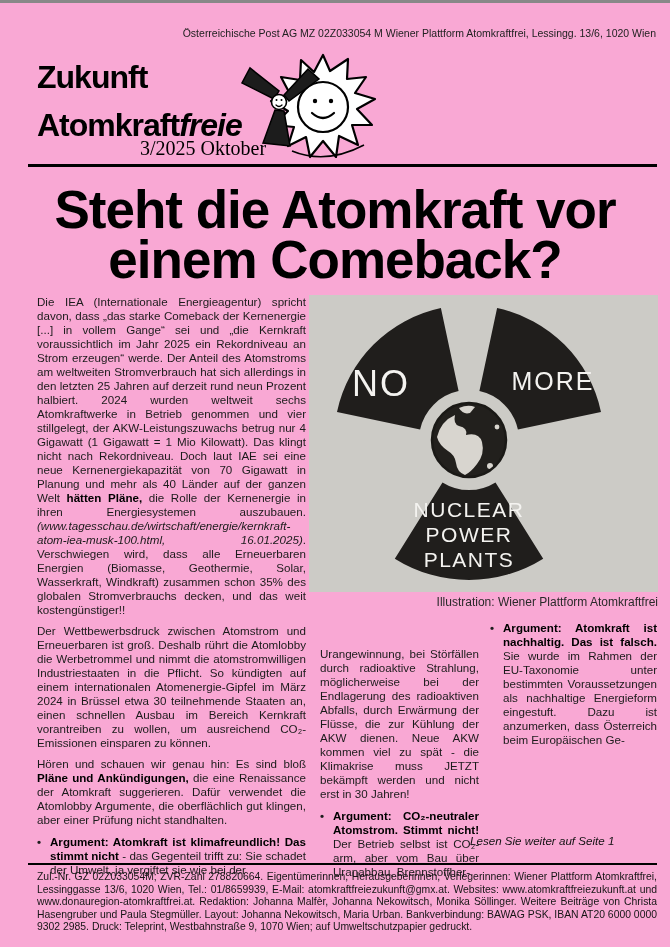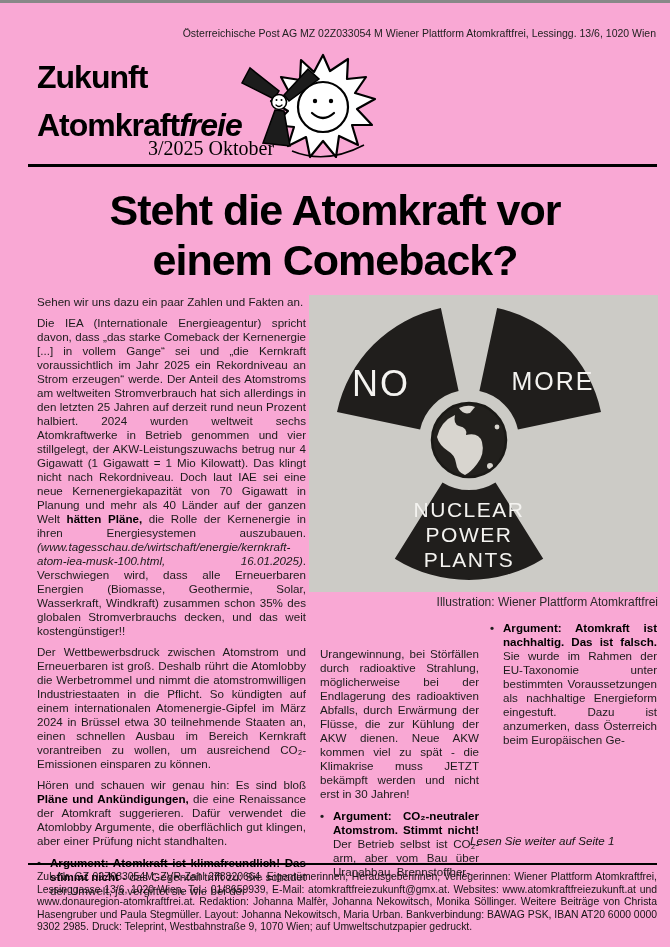--- a/index.html
+++ b/index.html
@@ -6,27 +6,27 @@
   .page{
     position:relative;width:670px;height:947px;margin:3px auto;background:#f9a8d4;
     font-family:"Liberation Sans","DejaVu Sans",sans-serif;color:#1b1b1b;overflow:hidden;
   }
   
   .postal{position:absolute;top:24px;left:0;right:14px;text-align:right;
     font-size:10.5px;color:#222;white-space:nowrap;}
   .mast-title{position:absolute;left:37px;top:50px;font-weight:bold;
     font-size:32px;line-height:48px;letter-spacing:-1px;color:#000;}
   .mast-title .it{font-style:italic;}
-  .issue-date{position:absolute;left:148px;top:134px;
+  .issue-date{position:absolute;left:140px;top:134px;
     font-family:"Liberation Serif","DejaVu Serif",serif;font-size:20px;color:#000;}
   .logo-svg{position:absolute;left:226px;top:44px;width:152px;height:116px;}
   .rule-top{position:absolute;left:28px;top:161px;width:629px;height:3px;background:#000;}
   
   .headline{position:absolute;left:0;top:182px;width:670px;text-align:center;
-    font-size:43px;font-weight:bold;line-height:50px;letter-spacing:-1px;color:#000;}
+    font-size:53px;font-weight:bold;line-height:50px;letter-spacing:-1px;color:#000;}
   .headline .inner{display:inline-block;max-width:580px;}
   
   .bodytext{font-size:11.6px;line-height:14px;text-align:justify;}
   .bodytext p{margin:0 0 7px 0;}
   .col-left{position:absolute;left:37px;top:292px;width:269px;}
   .col-mid{position:absolute;left:320px;top:644px;width:159px;}
   .col-right{position:absolute;left:490px;top:610px;width:167px;}
   .bullet{display:flex;margin-top:8px;}
   .bullet .bm{flex:none;width:13px;font-weight:bold;}
   .bullet .bt{flex:1;text-align:justify;}
@@ -75,21 +75,20 @@
       <path d="M50 58 Q 53 61 56 58" fill="none" stroke="#000" stroke-width="1.2" stroke-linecap="round"></path>
       <path d="M66 104 Q 100 118 138 98" fill="none" stroke="#000" stroke-width="1.6"></path>
     </g>
   </svg>
 
   <div class="rule-top"></div>
 
   <h1 class="headline" style="margin:0;"><span class="inner">Steht die Atomkraft vor einem Comeback?</span></h1>
 
   <div class="col-left bodytext">
-    <p>Sehen wir uns dazu ein paar Zahlen und Fakten an.</p>
     <p><span>Die IEA (Internationale Energieagentur) spricht davon, dass „das starke Comeback der Kernenergie [...] in vollem Gange“ sei und „die Kernkraft voraussichtlich im Jahr 2025 ein Rekordniveau an Strom erzeugen“ werde. Der Anteil des Atomstroms am weltweiten Stromverbrauch hat sich allerdings in den letzten 25 Jahren auf derzeit rund neun Prozent halbiert. 2024 wurden weltweit sechs Atomkraftwerke in Betrieb genommen und vier stillgelegt, der AKW-Leistungszuwachs betrug nur 4 Gigawatt (1 Gigawatt = 1 Mio Kilowatt). Das klingt nicht nach Rekordniveau. Doch laut IAE sei eine neue Kernenergiekapazität von 70 Gigawatt in Planung und mehr als 40 Länder auf der ganzen Welt </span><b>hätten Pläne,</b><span> die Rolle der Kernenergie in ihren Energiesystemen auszubauen. </span><i>(www.tagesschau.de/wirtschaft/energie/kernkraft-atom-iea-musk-100.html, 16.01.2025)</i><span>. Verschwiegen wird, dass alle Erneuerbaren Energien (Biomasse, Geothermie, Solar, Wasserkraft, Windkraft) zusammen schon 35% des globalen Stromverbrauchs decken, und das weit kostengünstiger!!</span></p>
     <p>Der Wettbewerbsdruck zwischen Atomstrom und Erneuerbaren ist groß. Deshalb rührt die Atomlobby die Werbetrommel und nimmt die atomstromwilligen Industriestaaten in die Pflicht. So kündigten auf einem internationalen Atomenergie-Gipfel im März 2024 in Brüssel etwa 30 teilnehmende Staaten an, einen schnellen Ausbau im Bereich Kernkraft vorantreiben zu wollen, um ausreichend CO₂-Emissionen einsparen zu können.</p>
     <p><span>Hören und schauen wir genau hin: Es sind bloß </span><b>Pläne und Ankündigungen,</b><span> die eine Renaissance der Atomkraft suggerieren. Dafür verwendet die Atomlobby Argumente, die oberflächlich gut klingen, aber einer Prüfung nicht standhalten.</span></p>
     <div class="bullet">
       <span class="bm">•</span>
       <span class="bt"><b>Argument: Atomkraft ist klimafreundlich! Das stimmt nicht</b><span> - das Gegenteil trifft zu: Sie schadet der Umwelt, ja vergiftet sie wie bei der</span></span>
     </div>
   </div>
 
   <svg class="photo" viewBox="0 0 349 297" aria-hidden="true">

